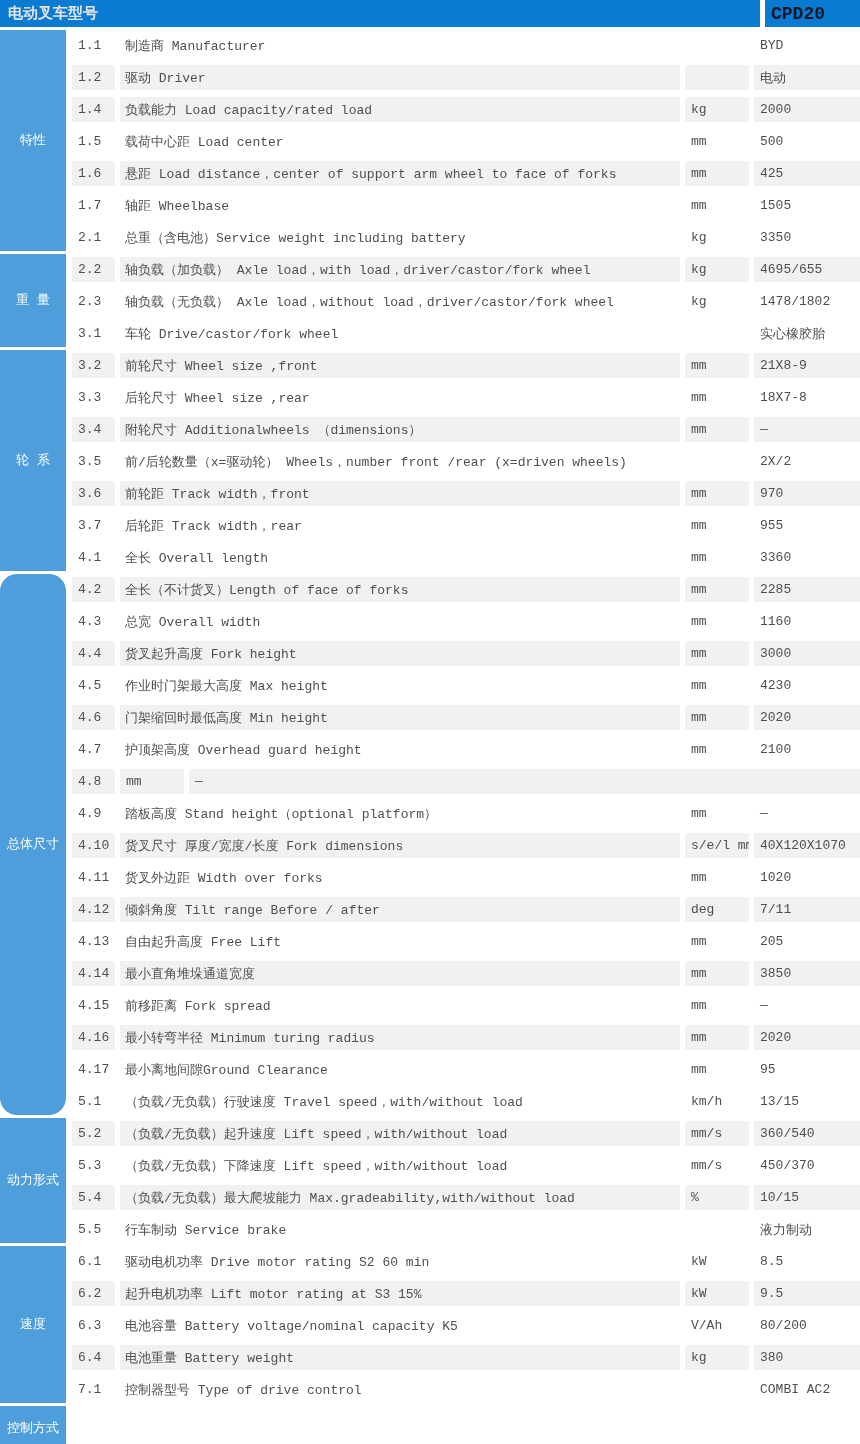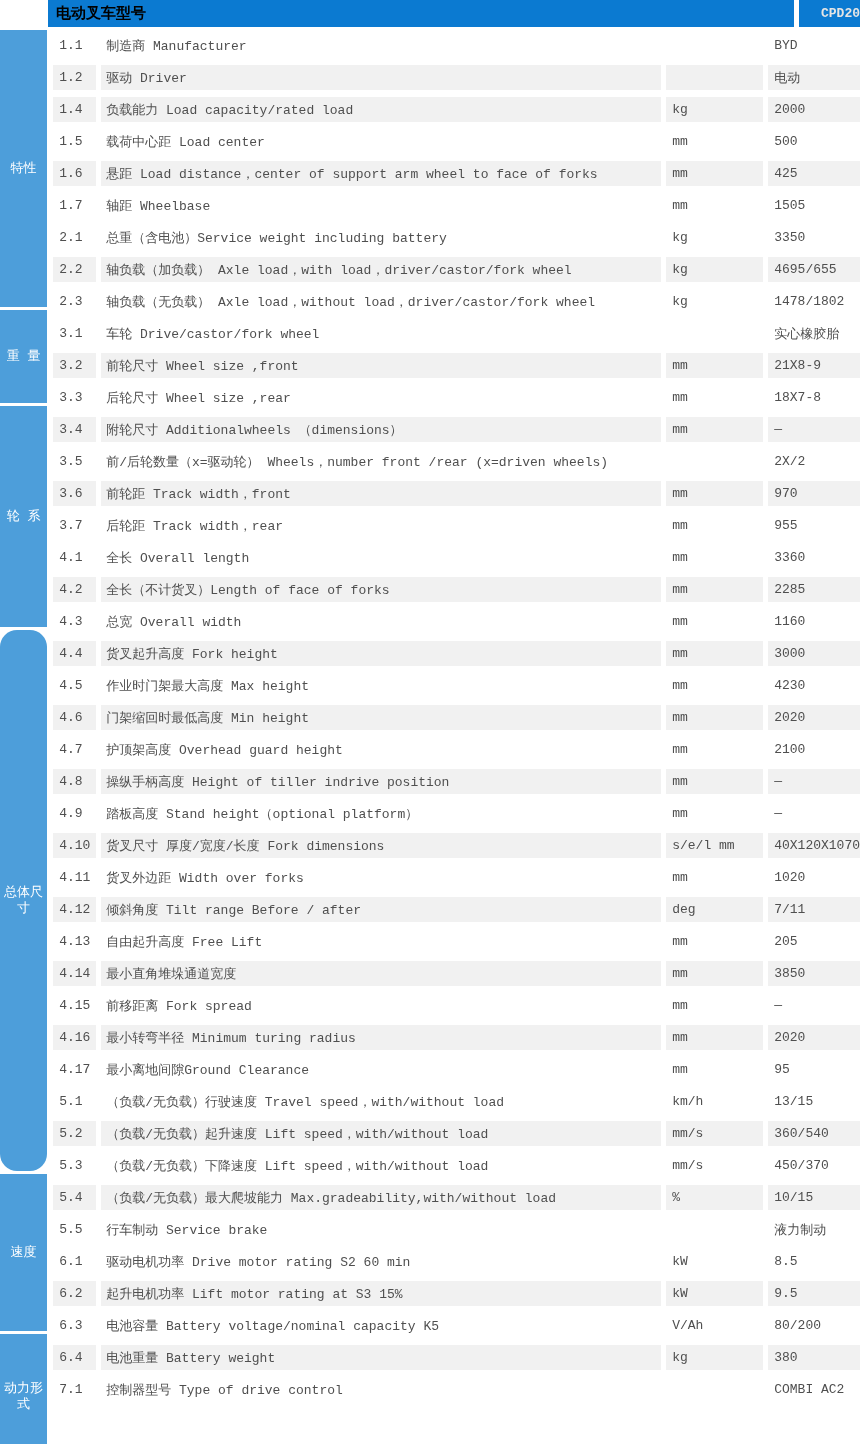--- a/index.html
+++ b/index.html
@@ -11,66 +11,65 @@
   *{box-sizing:border-box;}
   html,body{margin:0;padding:0;background:#fff;}
   .page{
     width:860px;height:1444px;background:#fff;overflow:hidden;
     font-family:"Liberation Mono","DejaVu Sans Mono",monospace;
     color:var(--text);font-size:13px;
   }
   
   .header{display:flex;height:27px;margin-bottom:3px;}
   .header-title{
-    width:760px;background:var(--header-bg);color:#000000;
+    width:760px;background:var(--header-bg);color:#e5e5e5;
     font-family:Liberation Serif, serif;
     font-weight:bold;font-size:15px;display:flex;align-items:center;
     padding-left:8px;
-    margin-left:48px;
   }
   .header-gap{width:5px;background:#fff;}
   .header-model{
-    flex:1;background:var(--header-bg);color:#e5e5e5;font-weight:bold;
-    font-size:13px;display:flex;align-items:center;padding-left:22px;
+    flex:1;background:var(--header-bg);color:#0f172a;font-weight:bold;
+    font-size:18px;display:flex;align-items:center;padding-left:6px;
   }
   
   .body{display:flex;align-items:flex-start;}
   .sidebar{width:66px;margin-right:6px;display:flex;flex-direction:column;}
   .sidebar-section{
     background:var(--sidebar-bg);color:#fff;margin-bottom:3px;
     display:flex;align-items:center;justify-content:center;
     font-size:13px;text-align:center;line-height:1.2;
     white-space:pre-wrap;
   }
   .rows{flex:1;display:flex;flex-direction:column;}
   .row{display:flex;height:32px;padding:3px 0 4px;}
   .cell{display:flex;align-items:center;background:#fff;overflow:hidden;white-space:nowrap;}
   .row.alt .cell{background:var(--alt-bg);}
   .cell.num{width:43px;padding-left:6px;margin-right:5px;}
   .cell.desc{width:560px;padding-left:5px;margin-right:5px;}
-  .cell.unit{width:97px;padding-left:6px;margin-right:5px;}
+  .cell.unit{width:64px;padding-left:6px;margin-right:5px;}
   .cell.val{flex:1;padding-left:6px;}
 </style>
 </head>
 <body>
 
 <div class="page">
   <div class="header">
     <div class="header-title">电动叉车型号</div>
     <div class="header-gap"></div>
     <div class="header-model">CPD20</div>
   </div>
   <div class="body">
     <div class="sidebar">
-        <div class="sidebar-section" style="height: 277px;">特性</div>
+        <div class="sidebar-section" style="height: 221px;">特性</div>
         <div class="sidebar-section" style="height: 93px;">重 量</div>
         <div class="sidebar-section" style="height: 221px; text-align: center;">轮 系</div>
         <div class="sidebar-section" style="height: 541px; border-radius: 17px;">总体尺寸</div>
+        <div class="sidebar-section" style="height: 125px;">动力形式</div>
         <div class="sidebar-section" style="height: 157px;">速度</div>
-        <div class="sidebar-section" style="height: 125px;">动力形式</div>
         <div class="sidebar-section" style="height: 45px;">控制方式</div>
       </div>
     <div class="rows">
         <div class="row">
           <div class="cell num">1.1</div>
           <div class="cell desc">制造商 Manufacturer</div>
           <div class="cell unit"></div>
           <div class="cell val">BYD</div>
         </div>
         <div class="row alt">
@@ -200,21 +199,20 @@
           <div class="cell val">2020</div>
         </div>
         <div class="row">
           <div class="cell num">4.7</div>
           <div class="cell desc">护顶架高度 Overhead guard height</div>
           <div class="cell unit">mm</div>
           <div class="cell val">2100</div>
         </div>
         <div class="row alt">
           <div class="cell num">4.8</div>
-          <div class="cell desc">操纵手柄高度 Height of tiller indrive position</div>
           <div class="cell unit">mm</div>
           <div class="cell val">—</div>
         </div>
         <div class="row">
           <div class="cell num">4.9</div>
           <div class="cell desc">踏板高度 Stand height（optional platform）</div>
           <div class="cell unit">mm</div>
           <div class="cell val">—</div>
         </div>
         <div class="row alt">

